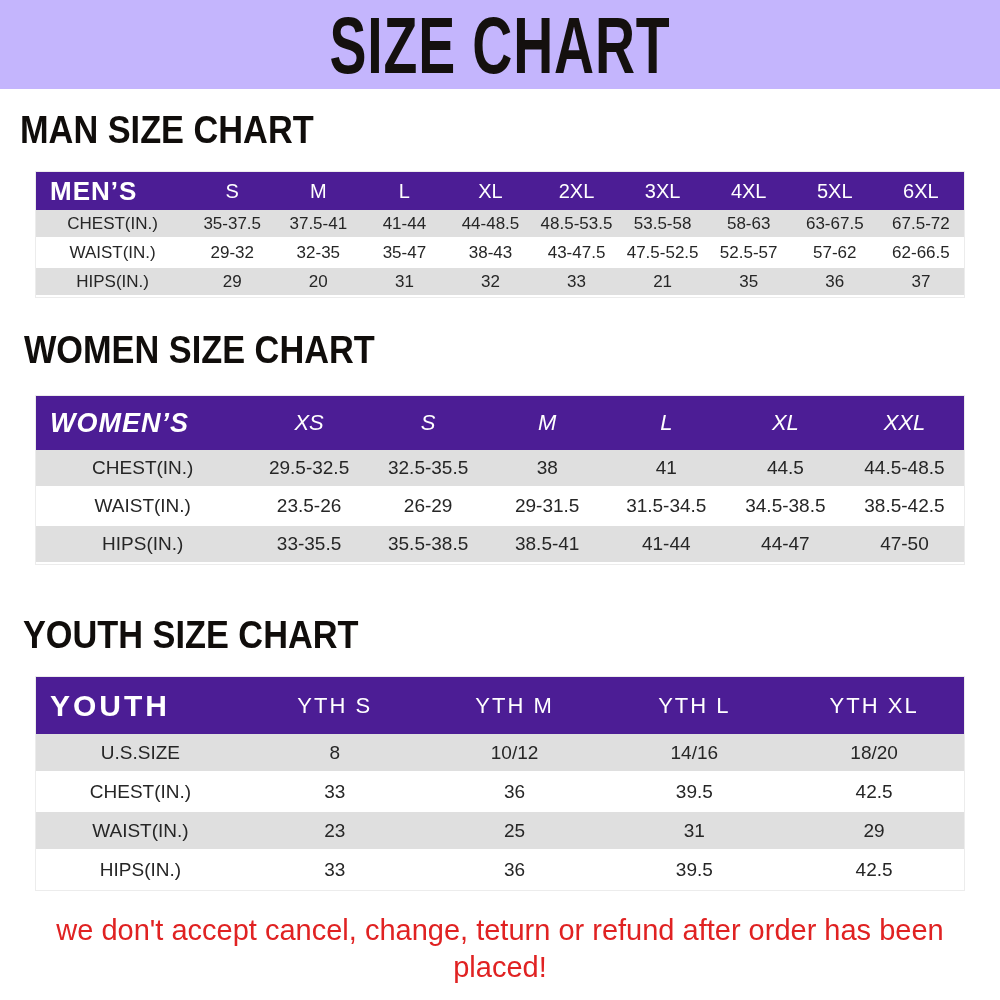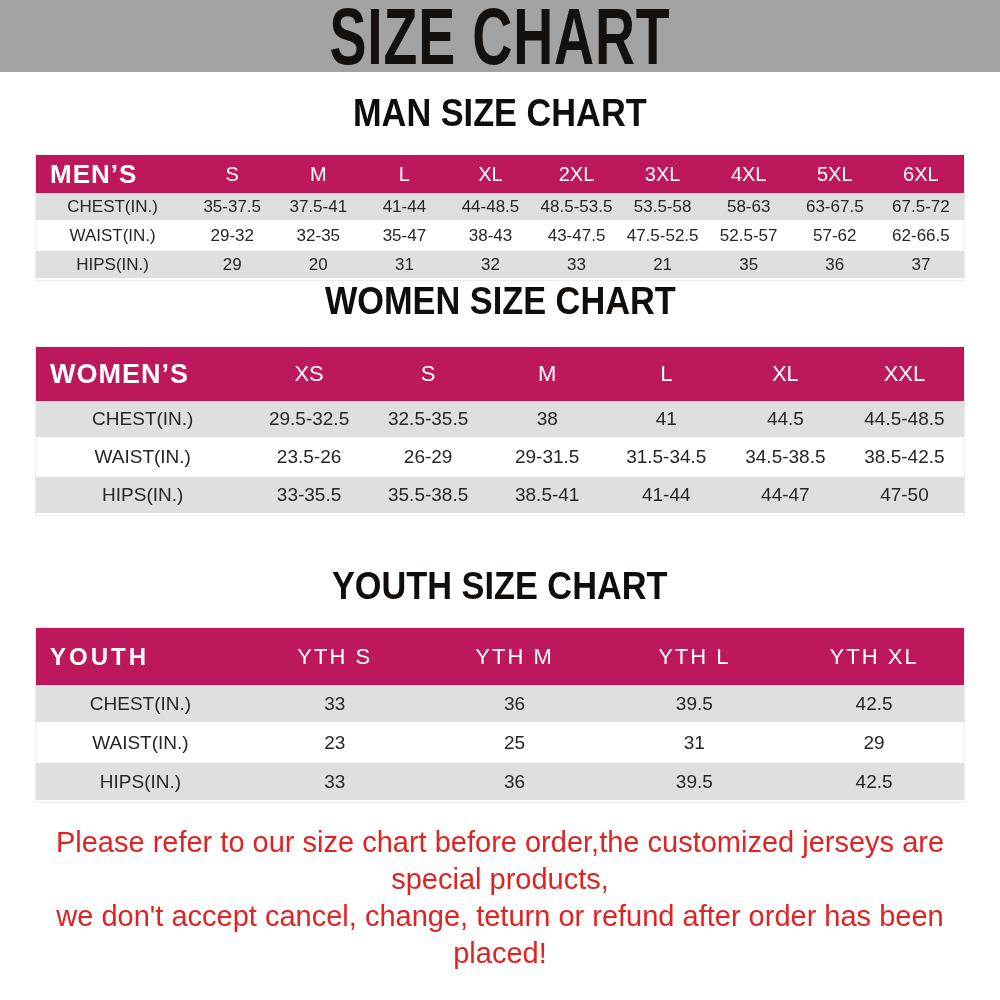--- a/index.html
+++ b/index.html
@@ -6,66 +6,65 @@
     margin: 0;
     padding: 0;
     background: #ffffff;
     width: 1000px;
     height: 1000px;
     overflow: hidden;
     font-family: "Liberation Sans", sans-serif;
   }
   .banner {
     width: 1000px;
-    height: 72px;
-    background: #a3a3a3;
+    height: 89px;
+    background: #c4b5fd;
     display: flex;
     align-items: center;
     justify-content: center;
   }
   .banner-text {
     display: inline-block;
     font-size: 66px;
     font-weight: bold;
     color: #14100e;
     letter-spacing: 1px;
     transform: scale(0.84, 1.22);
     white-space: nowrap;
   }
   h2.section-title {
     margin: 0;
-    text-align: center;
     font-size: 39px;
     font-weight: bold;
     color: #100d0b;
     line-height: 42px;
   }
   h2.section-title span {
     display: inline-block;
     transform: scaleX(0.88);
     white-space: nowrap;
     letter-spacing: 0px;
   }
   #men-title   { margin-top: 20px; }
-  #women-title { }
+  #women-title { margin-top: 32px; }
   #youth-title { margin-top: 50px; }
 
   table.tbl {
     width: 928px;
     margin: 0 auto;
     border-collapse: collapse;
     table-layout: fixed;
     box-shadow: 0 0 0 1px #ececec;
   }
   #men-table   { margin-top: 21px; }
   #women-table { margin-top: 25px; }
   #youth-table { margin-top: 21px; }
 
   table.tbl thead th {
-    background: #be185d;
+    background: #4c1d95;
     color: #ffffff;
     font-weight: normal;
     text-align: center;
     padding: 0;
   }
   table.tbl thead th:first-child {
     text-align: left;
     padding-left: 14px;
     font-weight: bold;
     letter-spacing: 1px;
@@ -78,27 +77,27 @@
     background: #ffffff;
   }
   table.tbl tbody tr:nth-child(odd) td { background: #dfdfdf; }
 
   
   #men-table thead th { height: 38px; font-size: 20px; }
   #men-table thead th:first-child { font-size: 26px; width: 15%; }
   #men-table td { height: 27px; font-size: 17px; }
 
   
-  #women-table thead th { height: 54px; font-size: 22px; }
+  #women-table thead th { height: 54px; font-size: 22px; font-style: italic; }
   #women-table thead th:first-child { font-size: 27px; width: 21.5%; }
   #women-table td { height: 36px; font-size: 19px; }
 
   
   #youth-table thead th { height: 57px; font-size: 22px; letter-spacing: 2px; }
-  #youth-table thead th:first-child { font-size: 24px; width: 21%; letter-spacing: 3px; }
+  #youth-table thead th:first-child { font-size: 30px; width: 21%; letter-spacing: 3px; }
   #youth-table td { height: 37px; font-size: 19px; }
 
   .notice {
     margin: 22px auto 0 auto;
     width: 960px;
     text-align: center;
     color: #e02222;
     font-size: 29px;
     line-height: 37px;
   }
@@ -223,20 +222,27 @@
       <tr>
         <th>YOUTH</th>
         <th>YTH S</th>
         <th>YTH M</th>
         <th>YTH L</th>
         <th>YTH XL</th>
       </tr>
     </thead>
     <tbody>
       <tr>
+        <td>U.S.SIZE</td>
+        <td>8</td>
+        <td>10/12</td>
+        <td>14/16</td>
+        <td>18/20</td>
+      </tr>
+      <tr>
         <td>CHEST(IN.)</td>
         <td>33</td>
         <td>36</td>
         <td>39.5</td>
         <td>42.5</td>
       </tr>
       <tr>
         <td>WAIST(IN.)</td>
         <td>23</td>
         <td>25</td>
@@ -247,15 +253,14 @@
         <td>HIPS(IN.)</td>
         <td>33</td>
         <td>36</td>
         <td>39.5</td>
         <td>42.5</td>
       </tr>
     </tbody>
   </table>
 
 <div class="notice">
-  <p>Please refer to our size chart before order,the customized jerseys are special products,</p>
   <p>we don't accept cancel, change, teturn or refund after order has been placed!</p>
 </div>
 
 </body></html>

